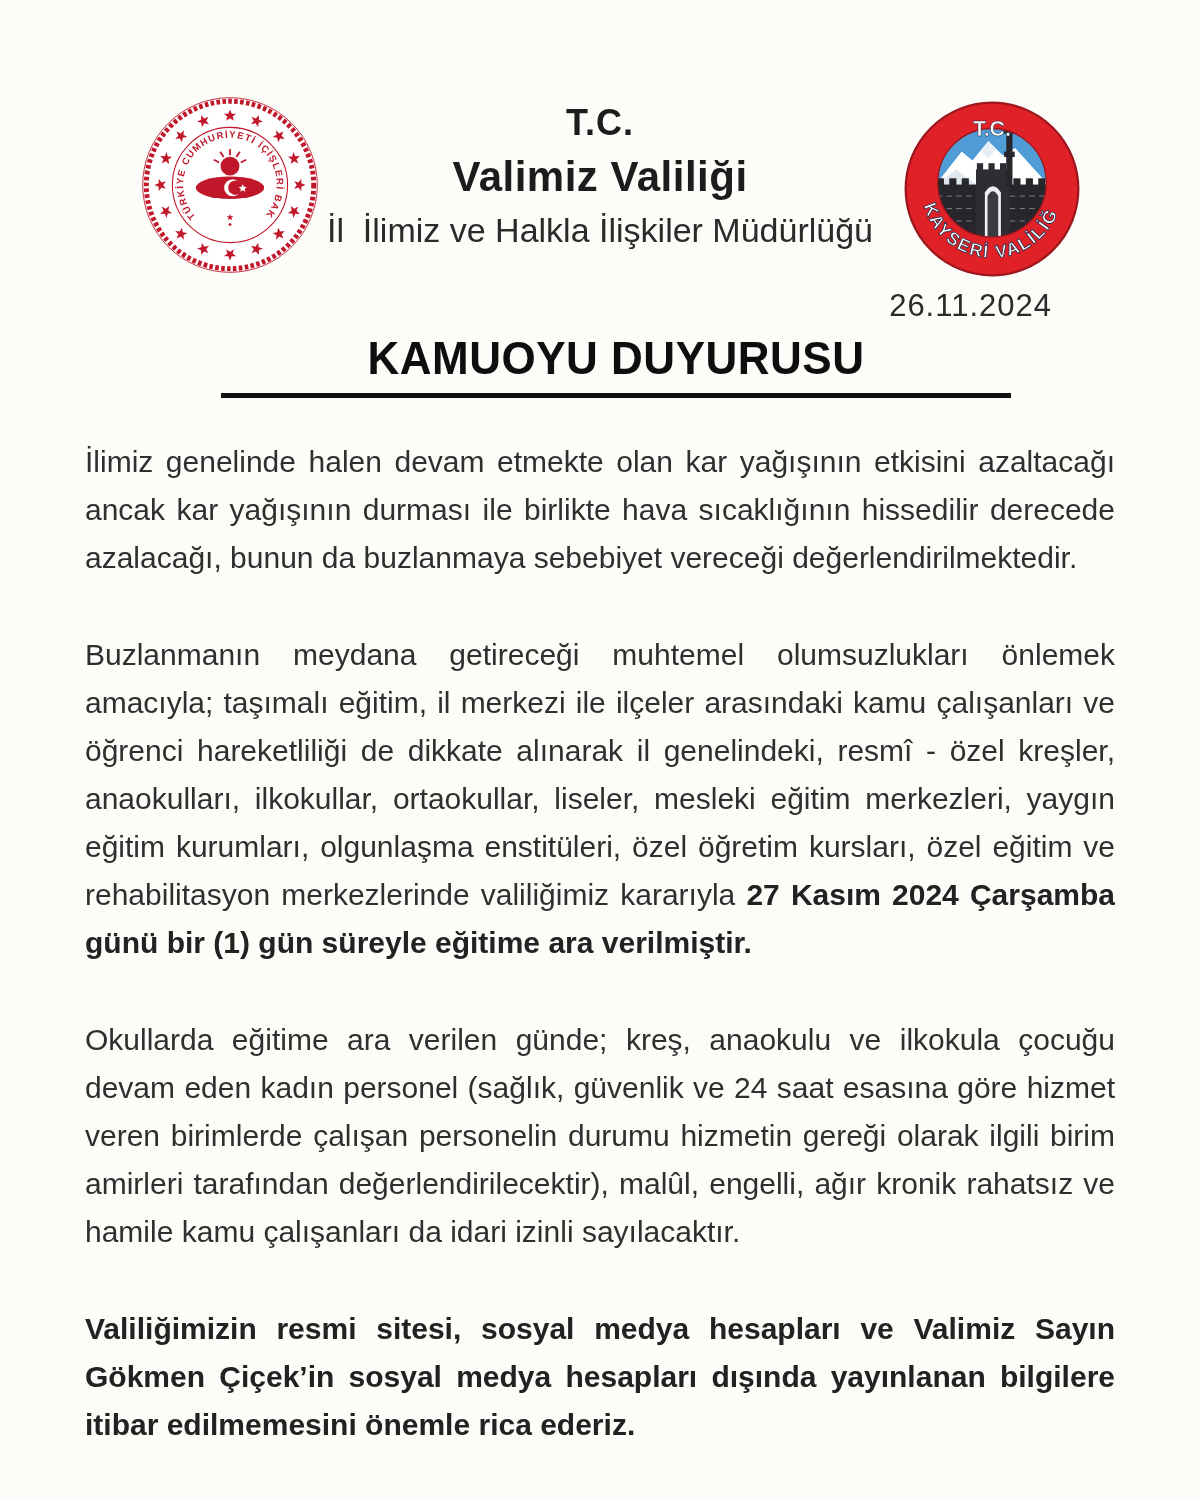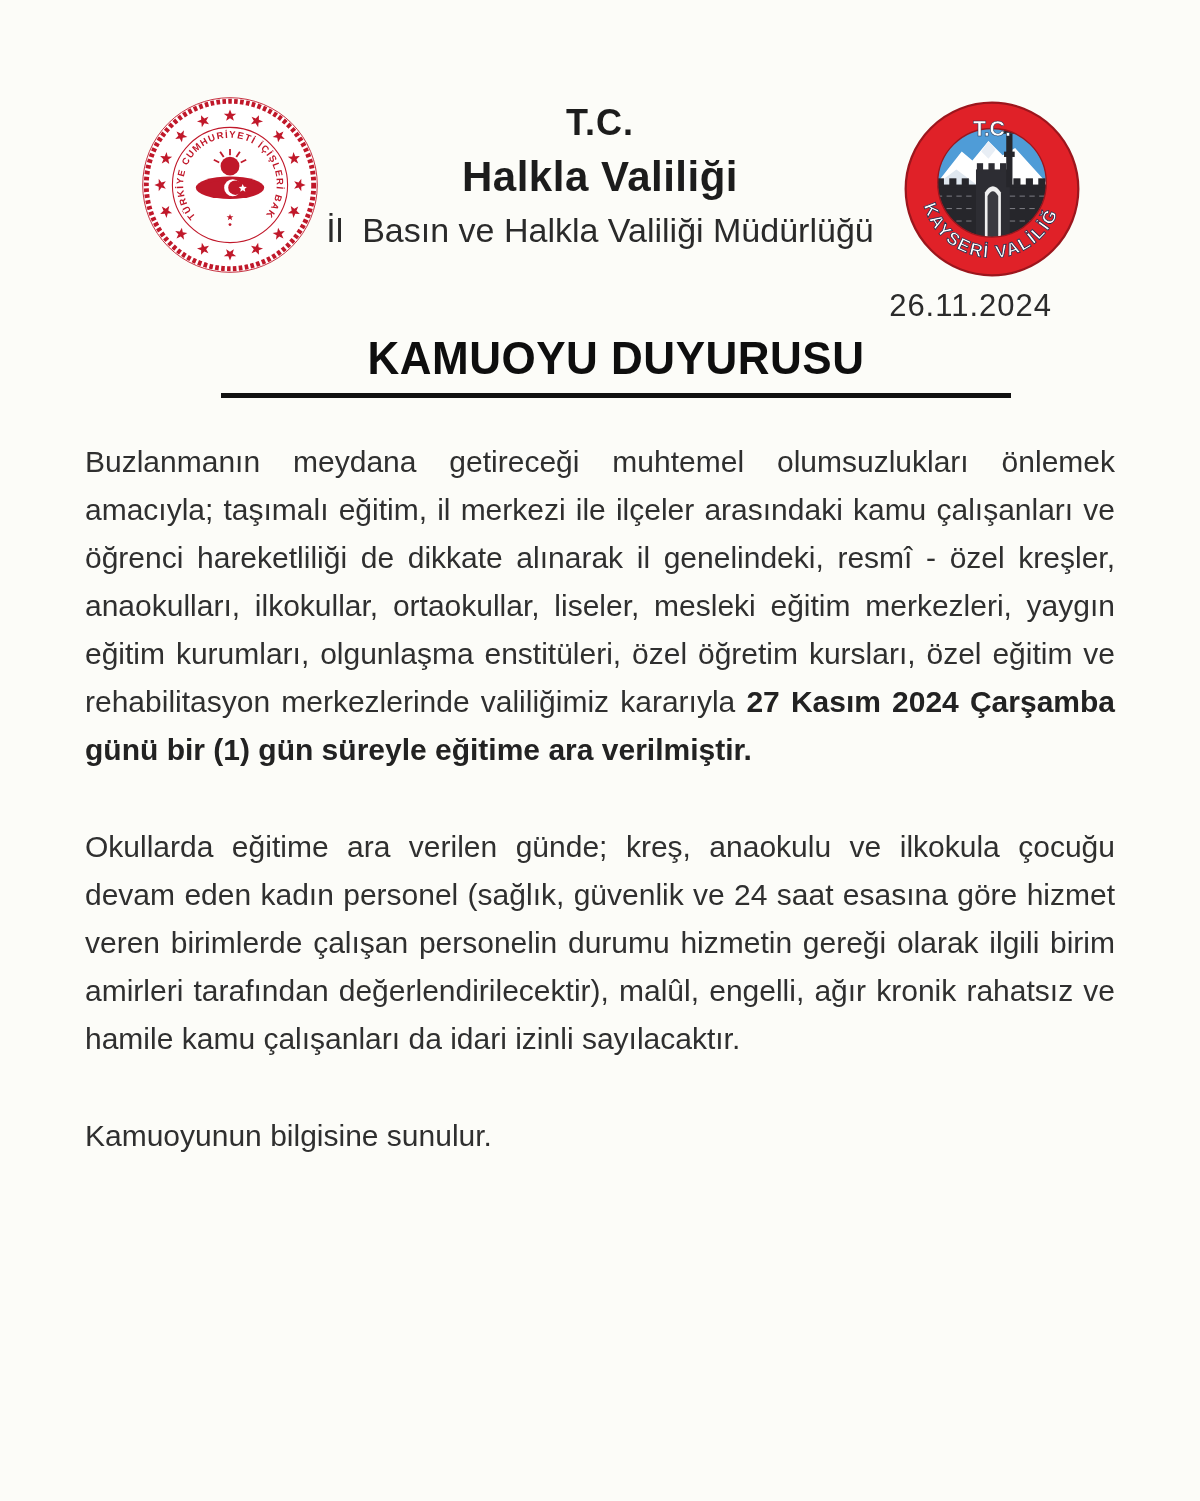--- a/index.html
+++ b/index.html
@@ -100,22 +100,22 @@
         <circle cx="103" cy="103" r="9.5" fill="#ffffff"></circle>
         <circle cx="106" cy="103" r="8" fill="#c0182a"></circle>
         <path d="M 114,99 l1.5,3 3.2,0.3 -2.4,2.1 0.7,3.1 -2.8,-1.7 -2.8,1.7 0.7,-3.1 -2.4,-2.1 3.2,-0.3 Z" fill="#ffffff"></path>
         <use href="#star16" transform="translate(100,136) scale(0.55)"></use>
         <circle cx="100" cy="144" r="1.6" fill="#c0182a"></circle>
       </g>
     </svg>
 
     <div class="org-block">
       <div class="org-line1">T.C.</div>
-      <div class="org-line2">Halkla Valiliği</div>
-      <div class="org-line3">İl  Basın ve Halkla Valiliği Müdürlüğü</div>
+      <div class="org-line2">Valimiz Valiliği</div>
+      <div class="org-line3">İl  İlimiz ve Halkla İlişkiler Müdürlüğü</div>
     </div>
 
     <svg class="emblem" viewBox="0 0 200 200" aria-hidden="true">
       <defs>
         <clipPath id="innerScene">
             <circle cx="100" cy="93" r="61"></circle>
           </clipPath>
         <path id="emblemBottomArc" d="M 26,126 A 79,79 0 0 0 174,126" fill="none"></path>
       </defs>
       <circle cx="100" cy="100" r="97" fill="#e02128" stroke="#9c161d" stroke-width="2.5"></circle>
@@ -166,18 +166,20 @@
 
     <div class="date">26.11.2024</div>
   </div>
 
   <div class="title-wrap">
     <div class="main-title">KAMUOYU DUYURUSU</div>
     <div class="title-underline"></div>
   </div>
 
   <div class="doc-body">
+    <p class="para">İlimiz genelinde halen devam etmekte olan kar yağışının etkisini azaltacağı ancak kar yağışının durması ile birlikte hava sıcaklığının hissedilir derecede azalacağı, bunun da buzlanmaya sebebiyet vereceği değerlendirilmektedir.</p>
     <p class="para"><span>Buzlanmanın meydana getireceği muhtemel olumsuzlukları önlemek amacıyla; taşımalı eğitim, il merkezi ile ilçeler arasındaki kamu çalışanları ve öğrenci hareketliliği de dikkate alınarak il genelindeki, resmî - özel kreşler, anaokulları, ilkokullar, ortaokullar, liseler, mesleki eğitim merkezleri, yaygın eğitim kurumları, olgunlaşma enstitüleri, özel öğretim kursları, özel eğitim ve rehabilitasyon merkezlerinde valiliğimiz kararıyla </span><strong>27 Kasım 2024 Çarşamba günü bir (1) gün süreyle eğitime ara verilmiştir.</strong></p>
     <p class="para">Okullarda eğitime ara verilen günde; kreş, anaokulu ve ilkokula çocuğu devam eden kadın personel (sağlık, güvenlik ve 24 saat esasına göre hizmet veren birimlerde çalışan personelin durumu hizmetin gereği olarak ilgili birim amirleri tarafından değerlendirilecektir), malûl, engelli, ağır kronik rahatsız ve hamile kamu çalışanları da idari izinli sayılacaktır.</p>
+    <p class="para bold">Valiliğimizin resmi sitesi, sosyal medya hesapları ve Valimiz Sayın Gökmen Çiçek’in sosyal medya hesapları dışında yayınlanan bilgilere itibar edilmemesini önemle rica ederiz.</p>
     <p class="para">Kamuoyunun bilgisine sunulur.</p>
   </div>
 
 </div>
 
 </body></html>

